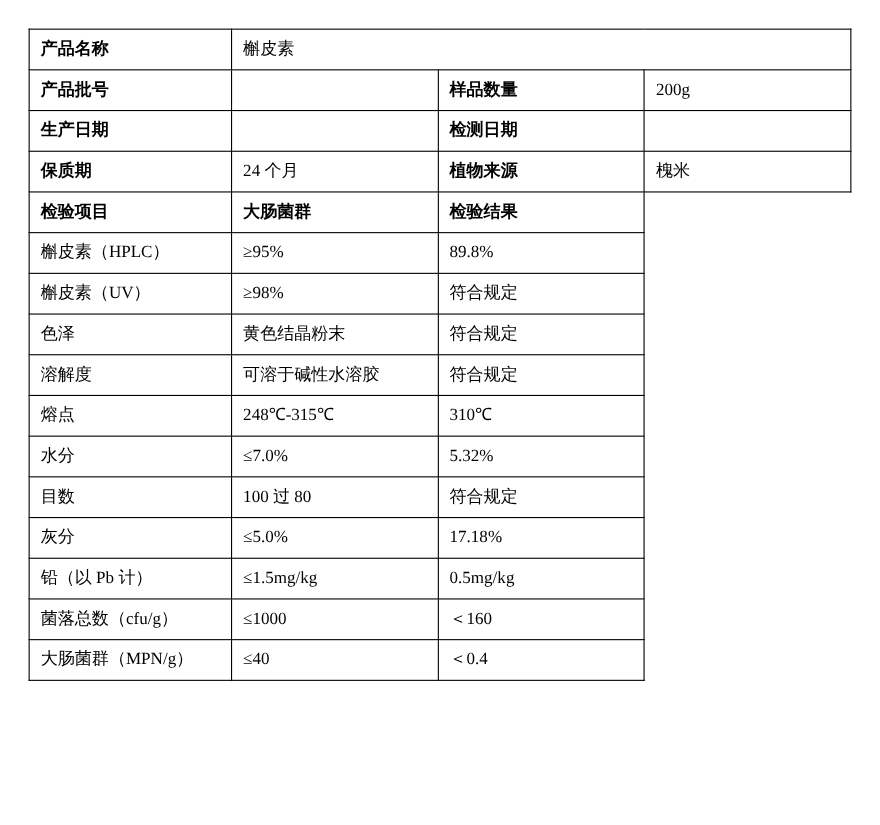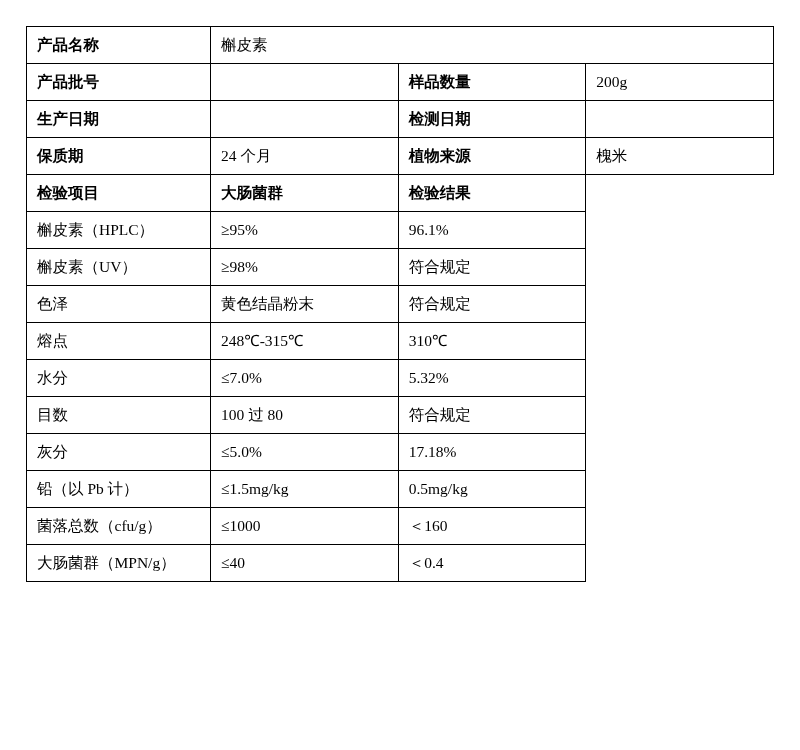--- a/index.html
+++ b/index.html
@@ -82,30 +82,35 @@
 
       <tr class="hdr-row">
         <td class="item-col">检验项目</td>
         <td class="spec-col">大肠菌群</td>
         <td class="result-col">检验结果</td>
       </tr>
 
       <tr>
         <td class="item-col">槲皮素（HPLC）</td>
         <td class="spec-col">≥95%</td>
-        <td class="result-col">96.1%</td>
+        <td class="result-col">89.8%</td>
       </tr>
       <tr>
         <td class="item-col">槲皮素（UV）</td>
         <td class="spec-col">≥98%</td>
         <td class="result-col">符合规定</td>
       </tr>
       <tr>
         <td class="item-col">色泽</td>
         <td class="spec-col">黄色结晶粉末</td>
+        <td class="result-col">符合规定</td>
+      </tr>
+      <tr>
+        <td class="item-col">溶解度</td>
+        <td class="spec-col">可溶于碱性水溶胶</td>
         <td class="result-col">符合规定</td>
       </tr>
       <tr>
         <td class="item-col">熔点</td>
         <td class="spec-col">248℃-315℃</td>
         <td class="result-col">310℃</td>
       </tr>
       <tr>
         <td class="item-col">水分</td>
         <td class="spec-col">≤7.0%</td>

